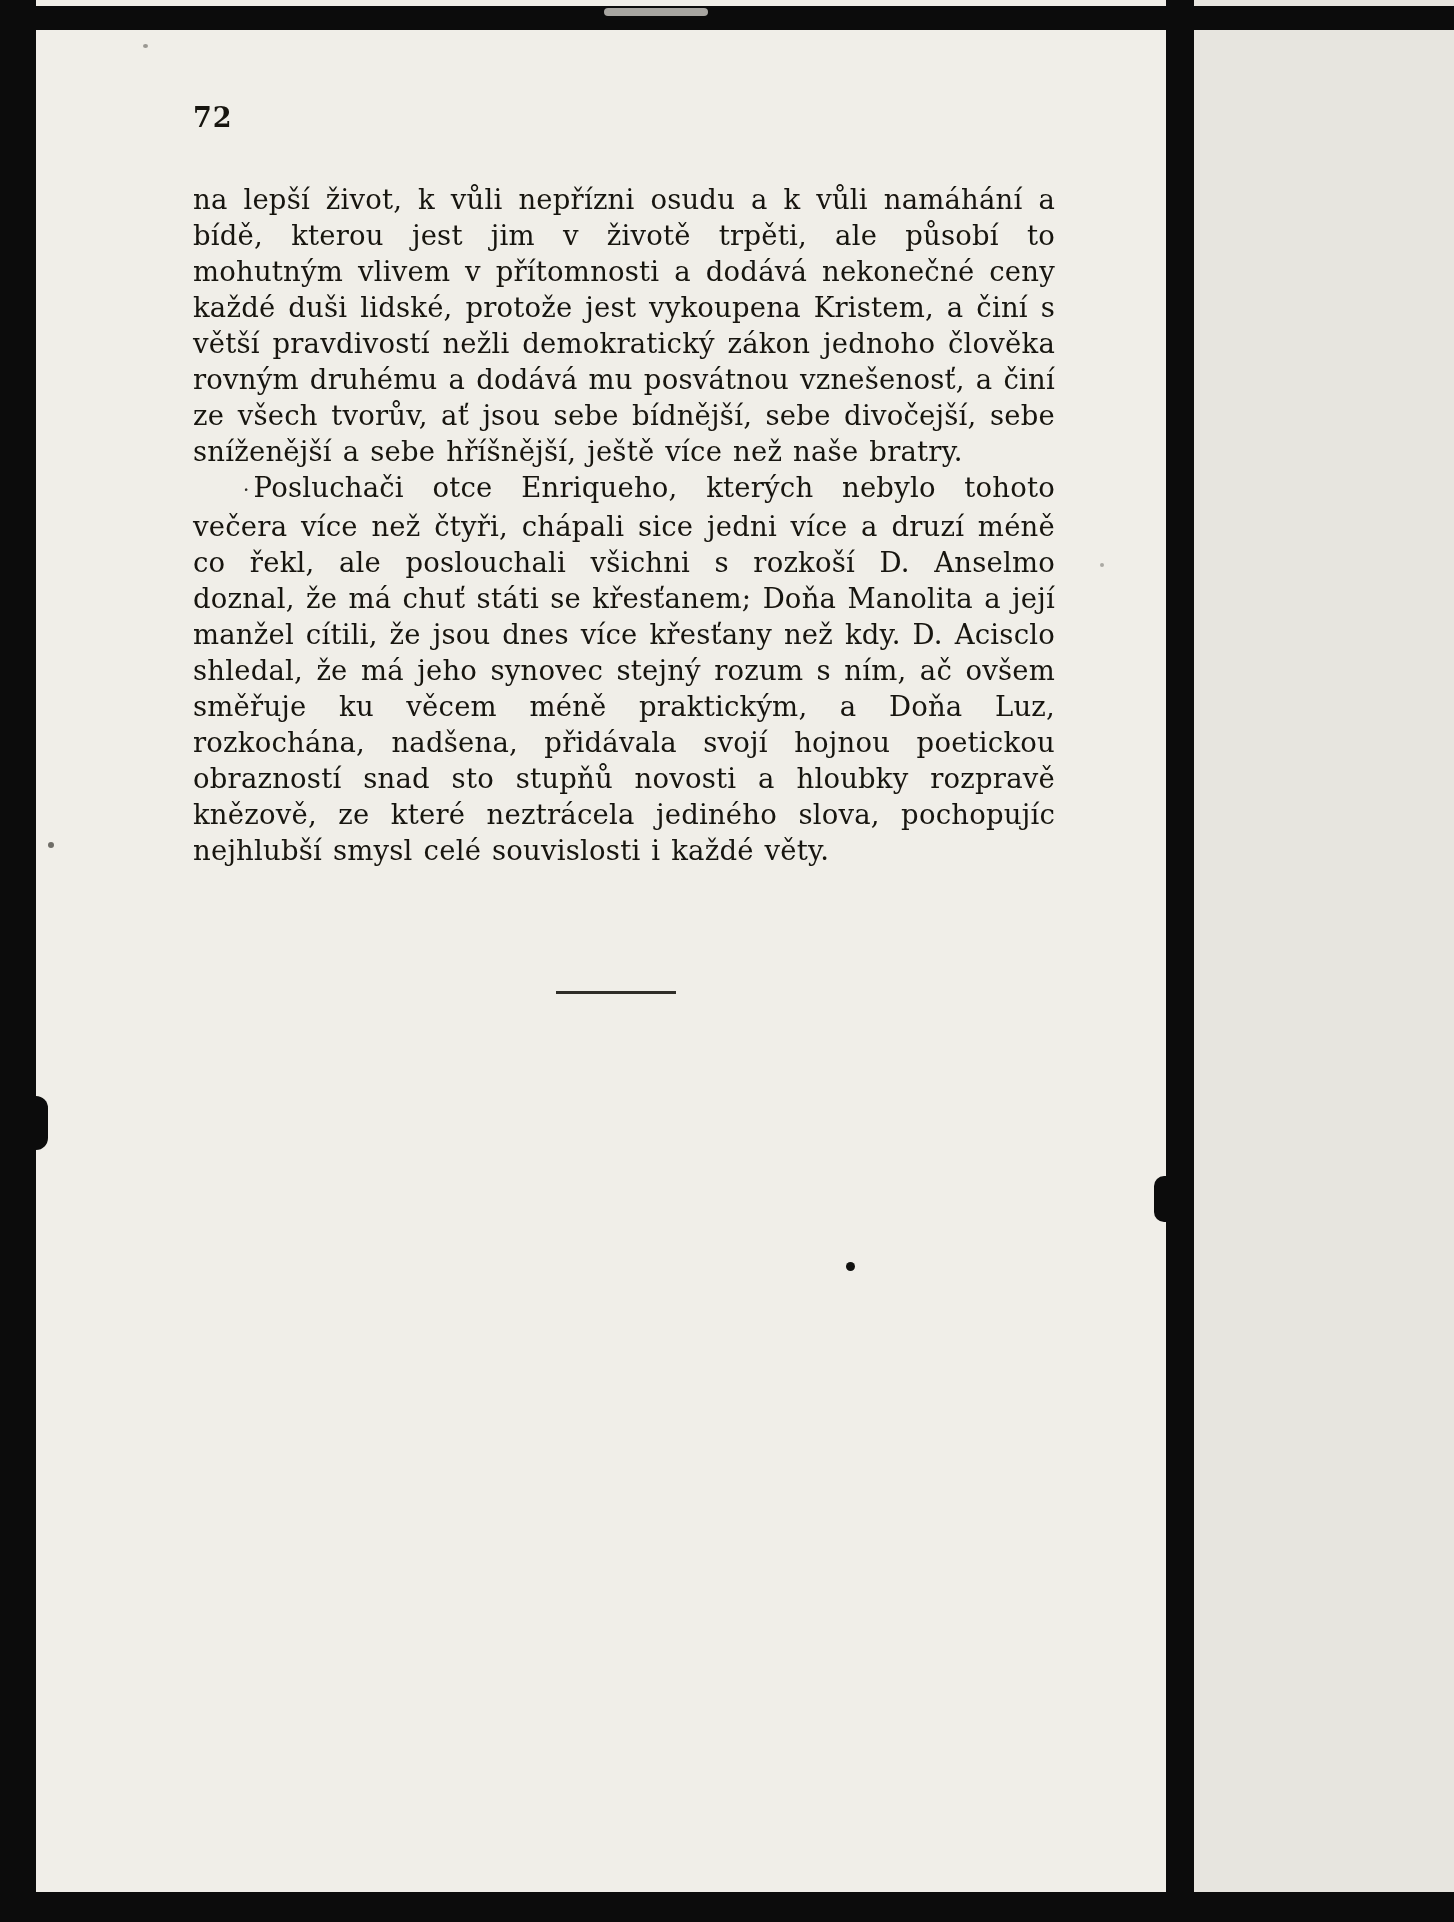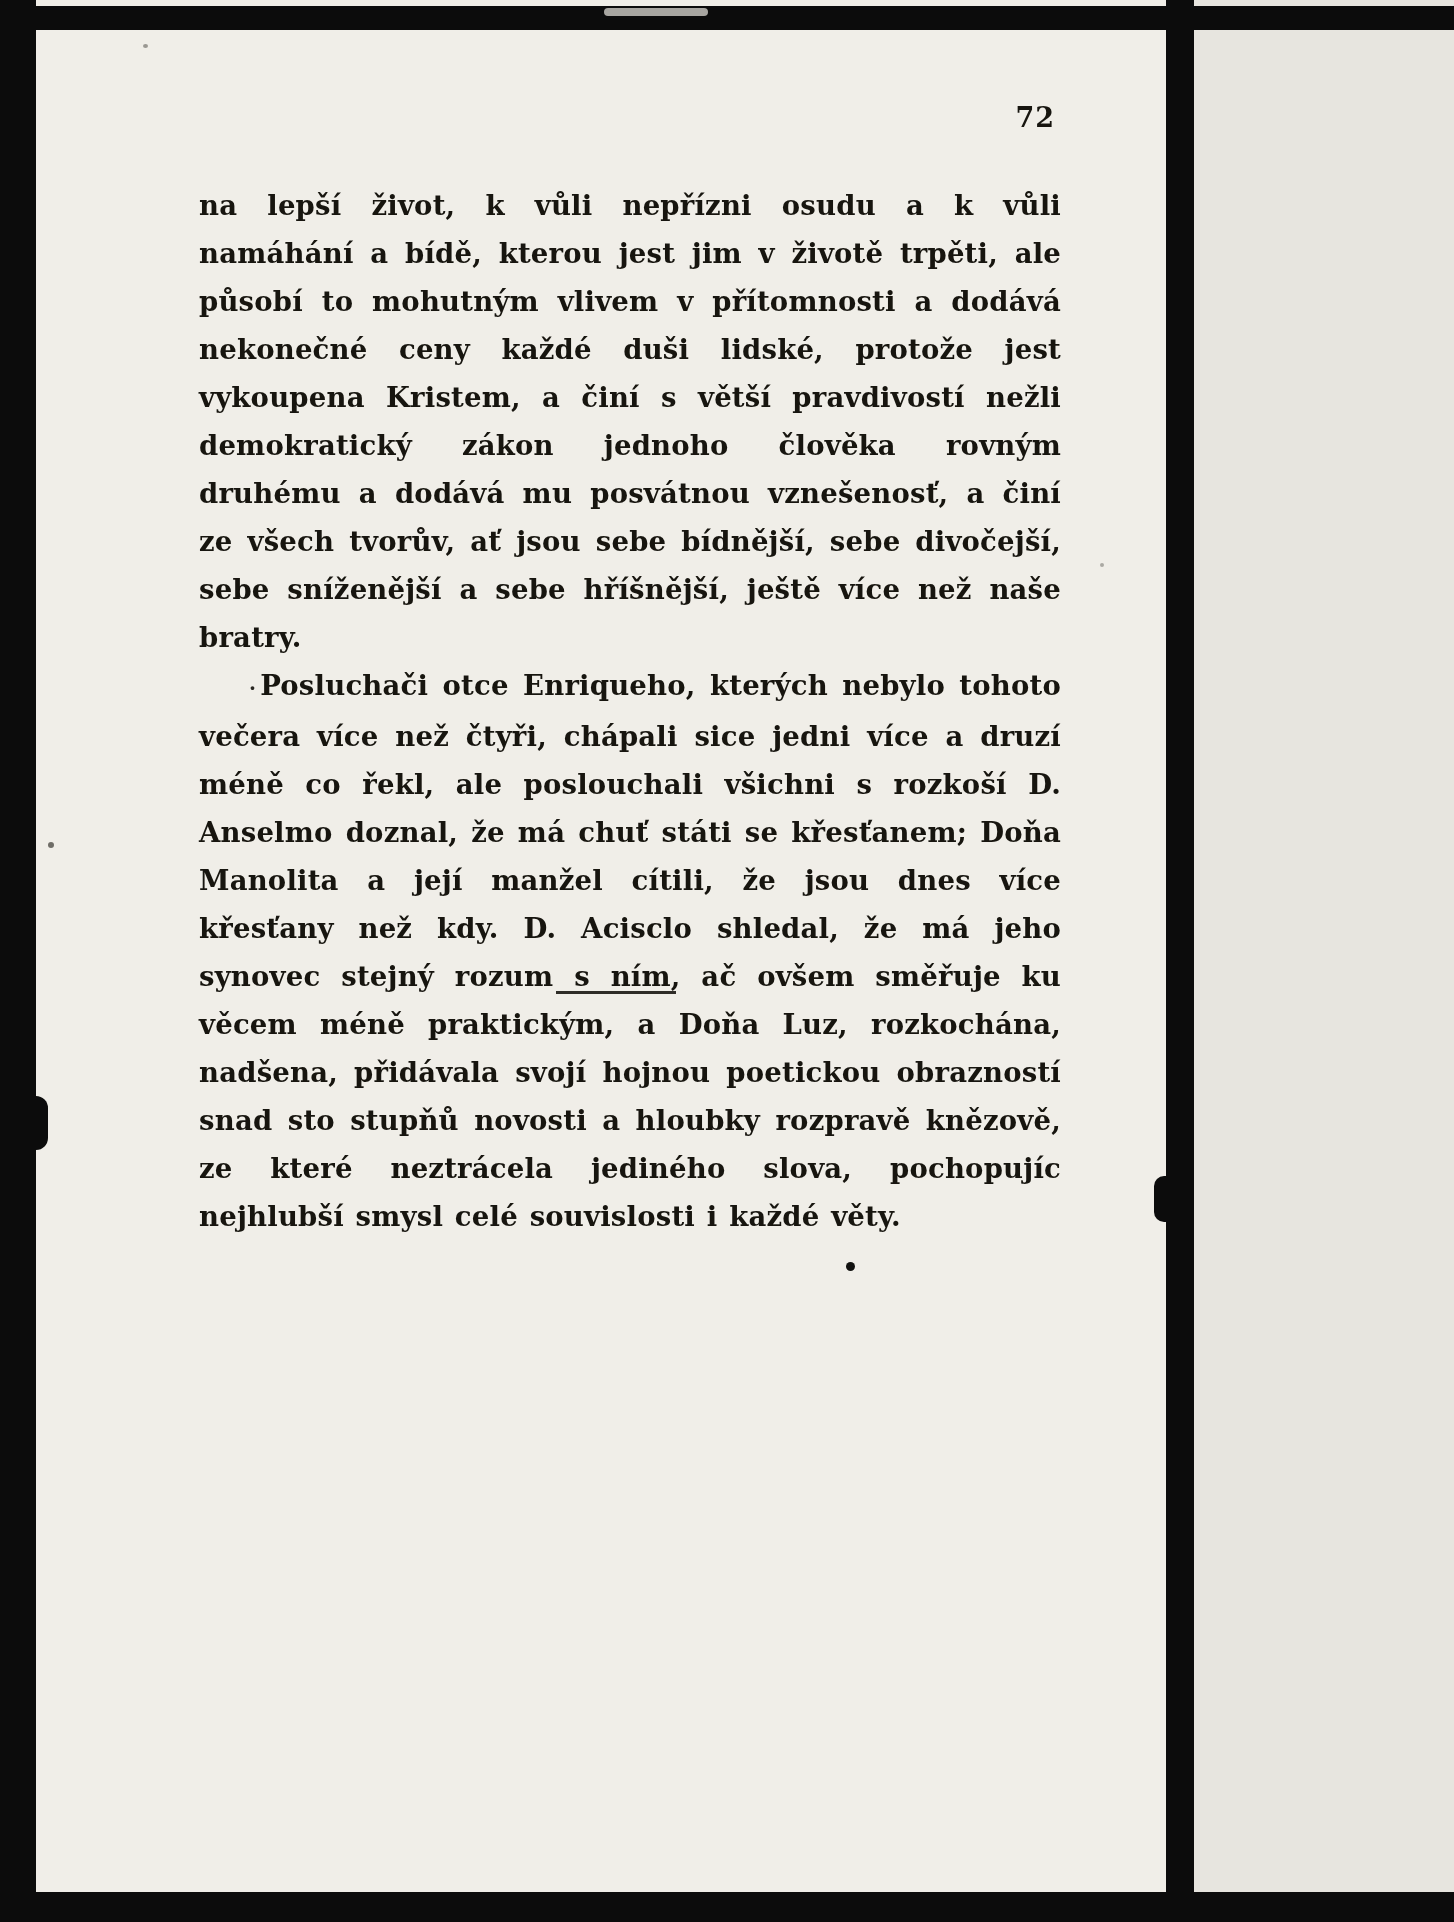--- a/index.html
+++ b/index.html
@@ -42,29 +42,29 @@
     position: absolute; left: 0; top: 1096px; width: 48px; height: 54px;
     background: #0c0c0c; border-radius: 0 12px 12px 0;
   }
   .nub-right {
     position: absolute; left: 1154px; top: 1176px; width: 22px; height: 46px;
     background: #0c0c0c; border-radius: 10px 0 0 10px;
   }
   
   .page-number {
     position: absolute; top: 102px; left: 193px; width: 862px;
-    text-align: right;
+    text-align: left;
     font-size: 27px; font-weight: bold;
     letter-spacing: 1px;
   }
   .text-block {
-    position: absolute; top: 181px; left: 199px; width: 862px;
+    position: absolute; top: 181px; left: 193px; width: 862px;
     font-size: 27.5px;
-    font-weight: bold;
-    line-height: 48px;
+    font-weight: normal;
+    line-height: 36px;
     text-align: justify;
     letter-spacing: 0.2px;
     word-spacing: 2px;
   }
   .text-block p { margin: 0; }
   .para-indent { text-indent: 50px; }
   .lead-mark {
     font-size: 20px;
     vertical-align: middle;
     padding-right: 4px;

